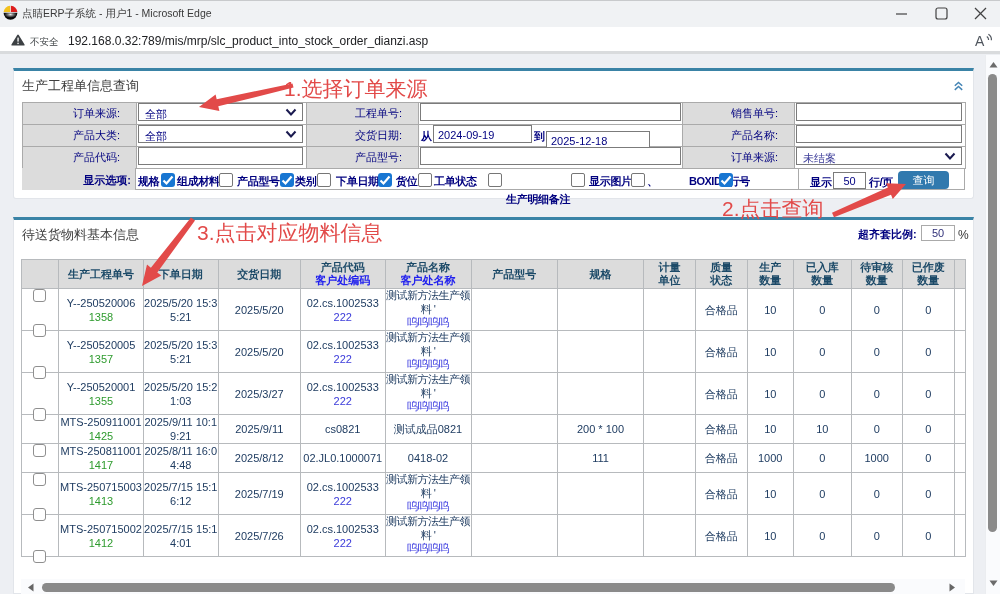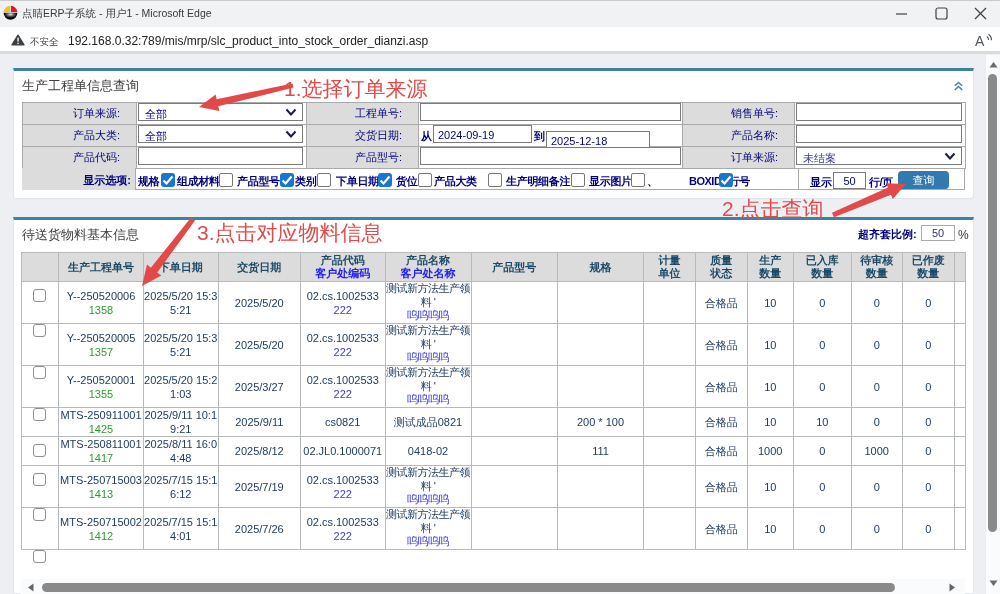--- a/index.html
+++ b/index.html
@@ -33,21 +33,21 @@
 
 .cbx { position:absolute; width:14px; height:14px; border:1px solid #767676; border-radius:2px; background:#fff; }
 .cbc { position:absolute; width:14px; height:14px; border-radius:3px; background:#1876d2; }
 .cbc svg { position:absolute; left:1px; top:2px; }
 .cbl { position:absolute; font-size:11px; letter-spacing:-0.3px; color:#00007f; font-weight:bold; white-space:nowrap; }
 
 
 #qbtn { left:898px; top:171px; width:51px; height:18px; background:#3179ae; border-radius:4px; color:#ffffff; font-size:11px; text-align:center; line-height:18px; }
 
 
-#btable { left:21px; top:252px; border-collapse:collapse; table-layout:fixed;padding-left:36px; }
+#btable { left:21px; top:259px; border-collapse:collapse; table-layout:fixed;padding-left:36px; }
 #btable td, #btable th { border:1px solid #b7babd; padding:0; overflow:hidden; white-space:nowrap; text-align:center; }
 #btable th { background:#dcdcdc; color:#1c4a68; font-size:11px; font-weight:bold; line-height:13px; }
 #btable td { background:#fff; color:#1f3c61; font-size:11px; line-height:14px; }
 .sub { color:#2222ee; }
 .grn { color:#2e9b2e; }
 .blu { color:#3b3bda; }
 .lnk { color:#3c3ce0; text-underline-offset:1px; }
 .nm  { letter-spacing:-0.5px; line-height:13.4px !important; }
 .bchk { position:absolute; width:13px; height:13px; border:1px solid #8f8f8f; border-radius:3px; background:#fff; left:33px; }
 
@@ -185,23 +185,23 @@
 <div class="abs cbl" style="left:295px;top:174px">类别</div>
 <div class="abs cbx" style="left:317px;top:173px"></div>
 <div class="abs cbl" style="left:336px;top:174px">下单日期</div>
 <div class="abs cbc" style="left:378px;top:173px">
     <svg width="12" height="11" viewBox="0 0 12 11">
       <path d="M1.5 5.5 L4.5 8.5 L10.5 1.5" fill="none" stroke="#fff" stroke-width="2.2"></path>
     </svg>
   </div>
 <div class="abs cbl" style="left:396px;top:174px">货位</div>
 <div class="abs cbx" style="left:418px;top:173px"></div>
-<div class="abs cbl" style="left:434px;top:174px">产品大类</div>
+<div class="abs cbl" style="left:434px;top:174px">工单状态</div>
 <div class="abs cbx" style="left:488px;top:173px"></div>
-<div class="abs cbl" style="left:506px;top:174px">生产明细备注</div>
+<div class="abs cbl" style="left:506px;top:192px">生产明细备注</div>
 <div class="abs cbx" style="left:571px;top:173px"></div>
 <div class="abs cbl" style="left:589px;top:174px">显示图片</div>
 <div class="abs cbx" style="left:631px;top:173px"></div>
 <div class="abs cbl" style="left:647px;top:174px">、</div>
 <div class="abs cbl" style="left:689px;top:174px;letter-spacing:-0.5px">BOXID&amp;行号</div>
 <div class="abs cbc" style="left:719px;top:173px">
     <svg width="12" height="11" viewBox="0 0 12 11">
       <path d="M1.5 5.5 L4.5 8.5 L10.5 1.5" fill="none" stroke="#fff" stroke-width="2.2"></path>
     </svg>
   </div>

